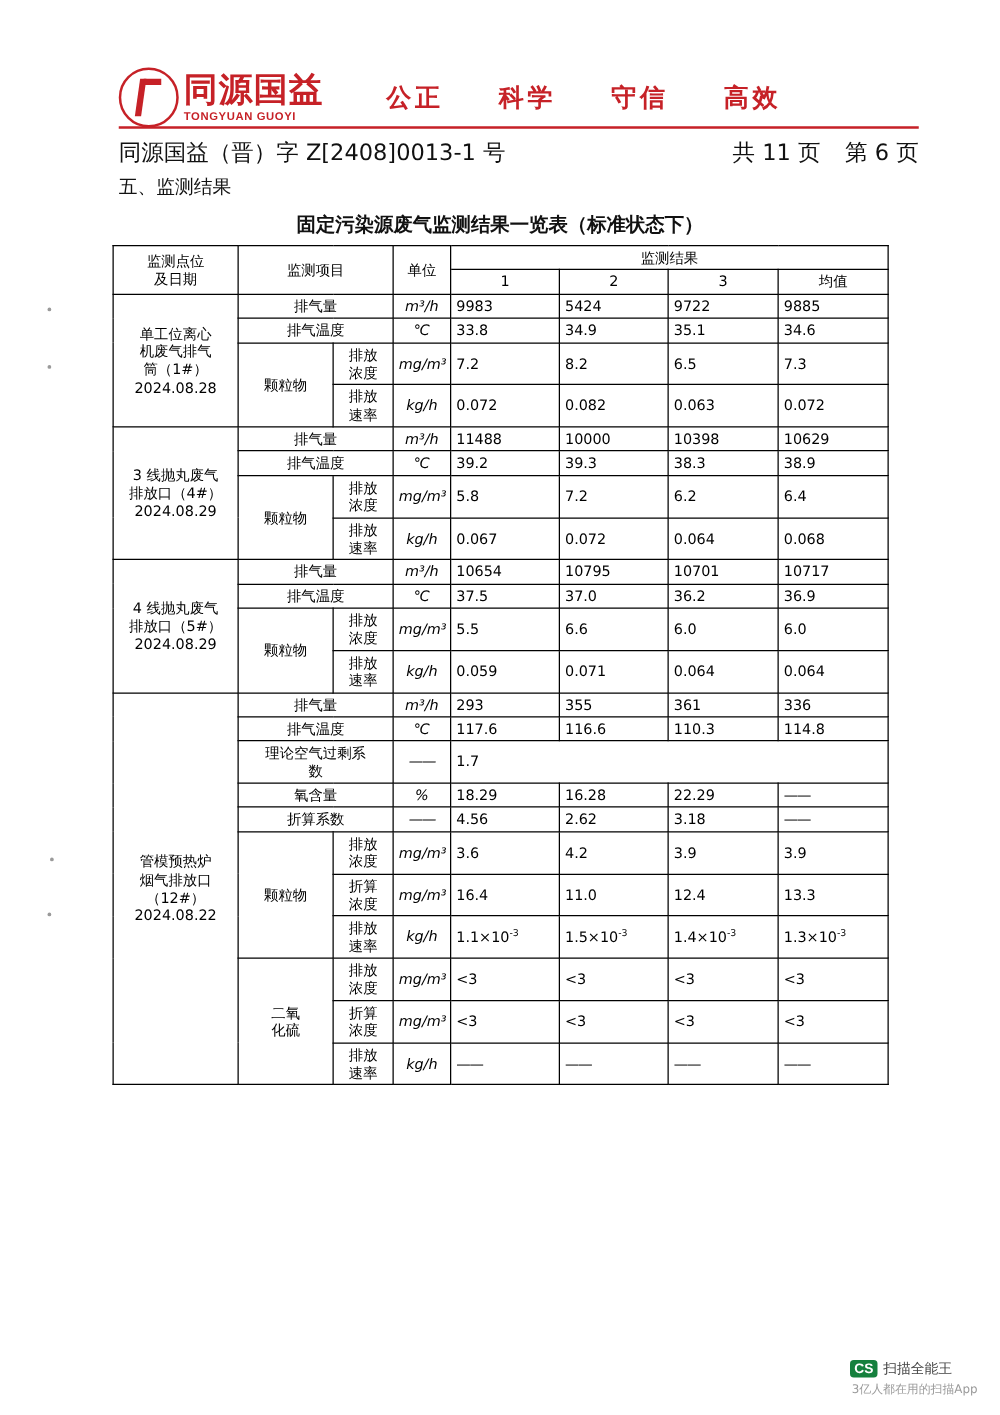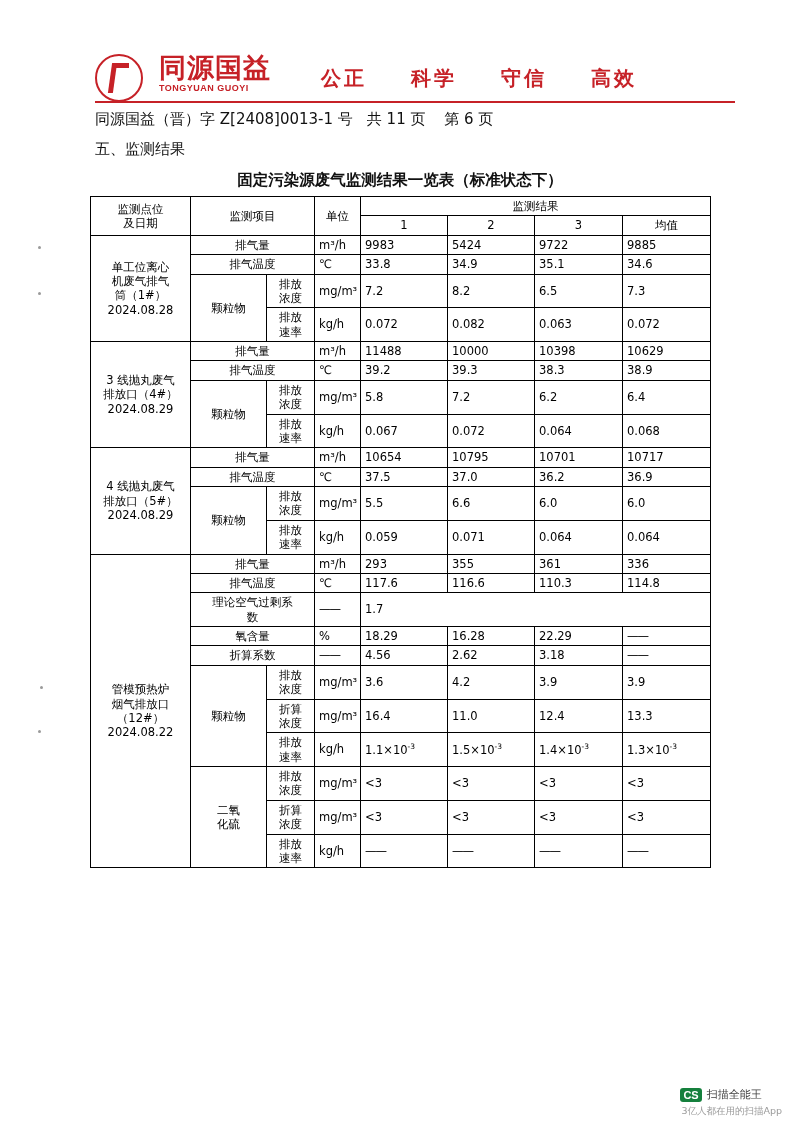--- a/index.html
+++ b/index.html
@@ -23,22 +23,22 @@
     position: absolute;
     left: 95px;
     top: 52px;
     width: 640px;
     height: 52px;
     display: flex;
     align-items: center;
   }
   .logo-wrap {
     display: flex;
-    align-items: flex-start;
-    gap: 16px;
+    align-items: center;
+    gap: 4px;
   }
   .logo-mark {
     width: 44px;
     height: 44px;
     border-radius: 50%;
     border: 2px solid #c62127;
     position: relative;
     flex: none;
   }
   .logo-mark::before {
@@ -101,21 +101,22 @@
     height: 2px;
     background: #c62127;
   }
   
   .docline {
     position: absolute;
     left: 95px;
     top: 110px;
     width: 640px;
     display: flex;
-    font-size: 15px;
+    justify-content: space-between;
+    font-size: 18px;
     color: #111;
     font-family: "DejaVu Sans", sans-serif;
   }
   .pageno span { margin-left: 14px; }
   
   .section-title {
     position: absolute;
     left: 95px;
     top: 140px;
     font-size: 15px;
@@ -151,21 +152,21 @@
     font-size: 11.5px;
     font-weight: normal;
     color: #000;
     padding: 2px 4px;
     vertical-align: middle;
     line-height: 1.25;
   }
   .hdr { text-align: center; font-size: 12px; }
   .pt { text-align: center; font-size: 12px; line-height: 1.5; }
   .item { text-align: center; font-size: 12px; }
-  .unit { text-align: left; font-size: 11px; }
+  .unit { text-align: center; font-size: 11px; font-style: italic; }
   .sub { text-align: center; font-size: 10.5px; line-height: 1.15; }
   .val { text-align: left; padding-left: 7px; font-size: 11.5px; }
   sup { font-size: 7.5px; vertical-align: super; }
   .dash { letter-spacing: -1px; }
   
   .dot {
     position: absolute;
     width: 3px;
     height: 3px;
     border-radius: 50%;

